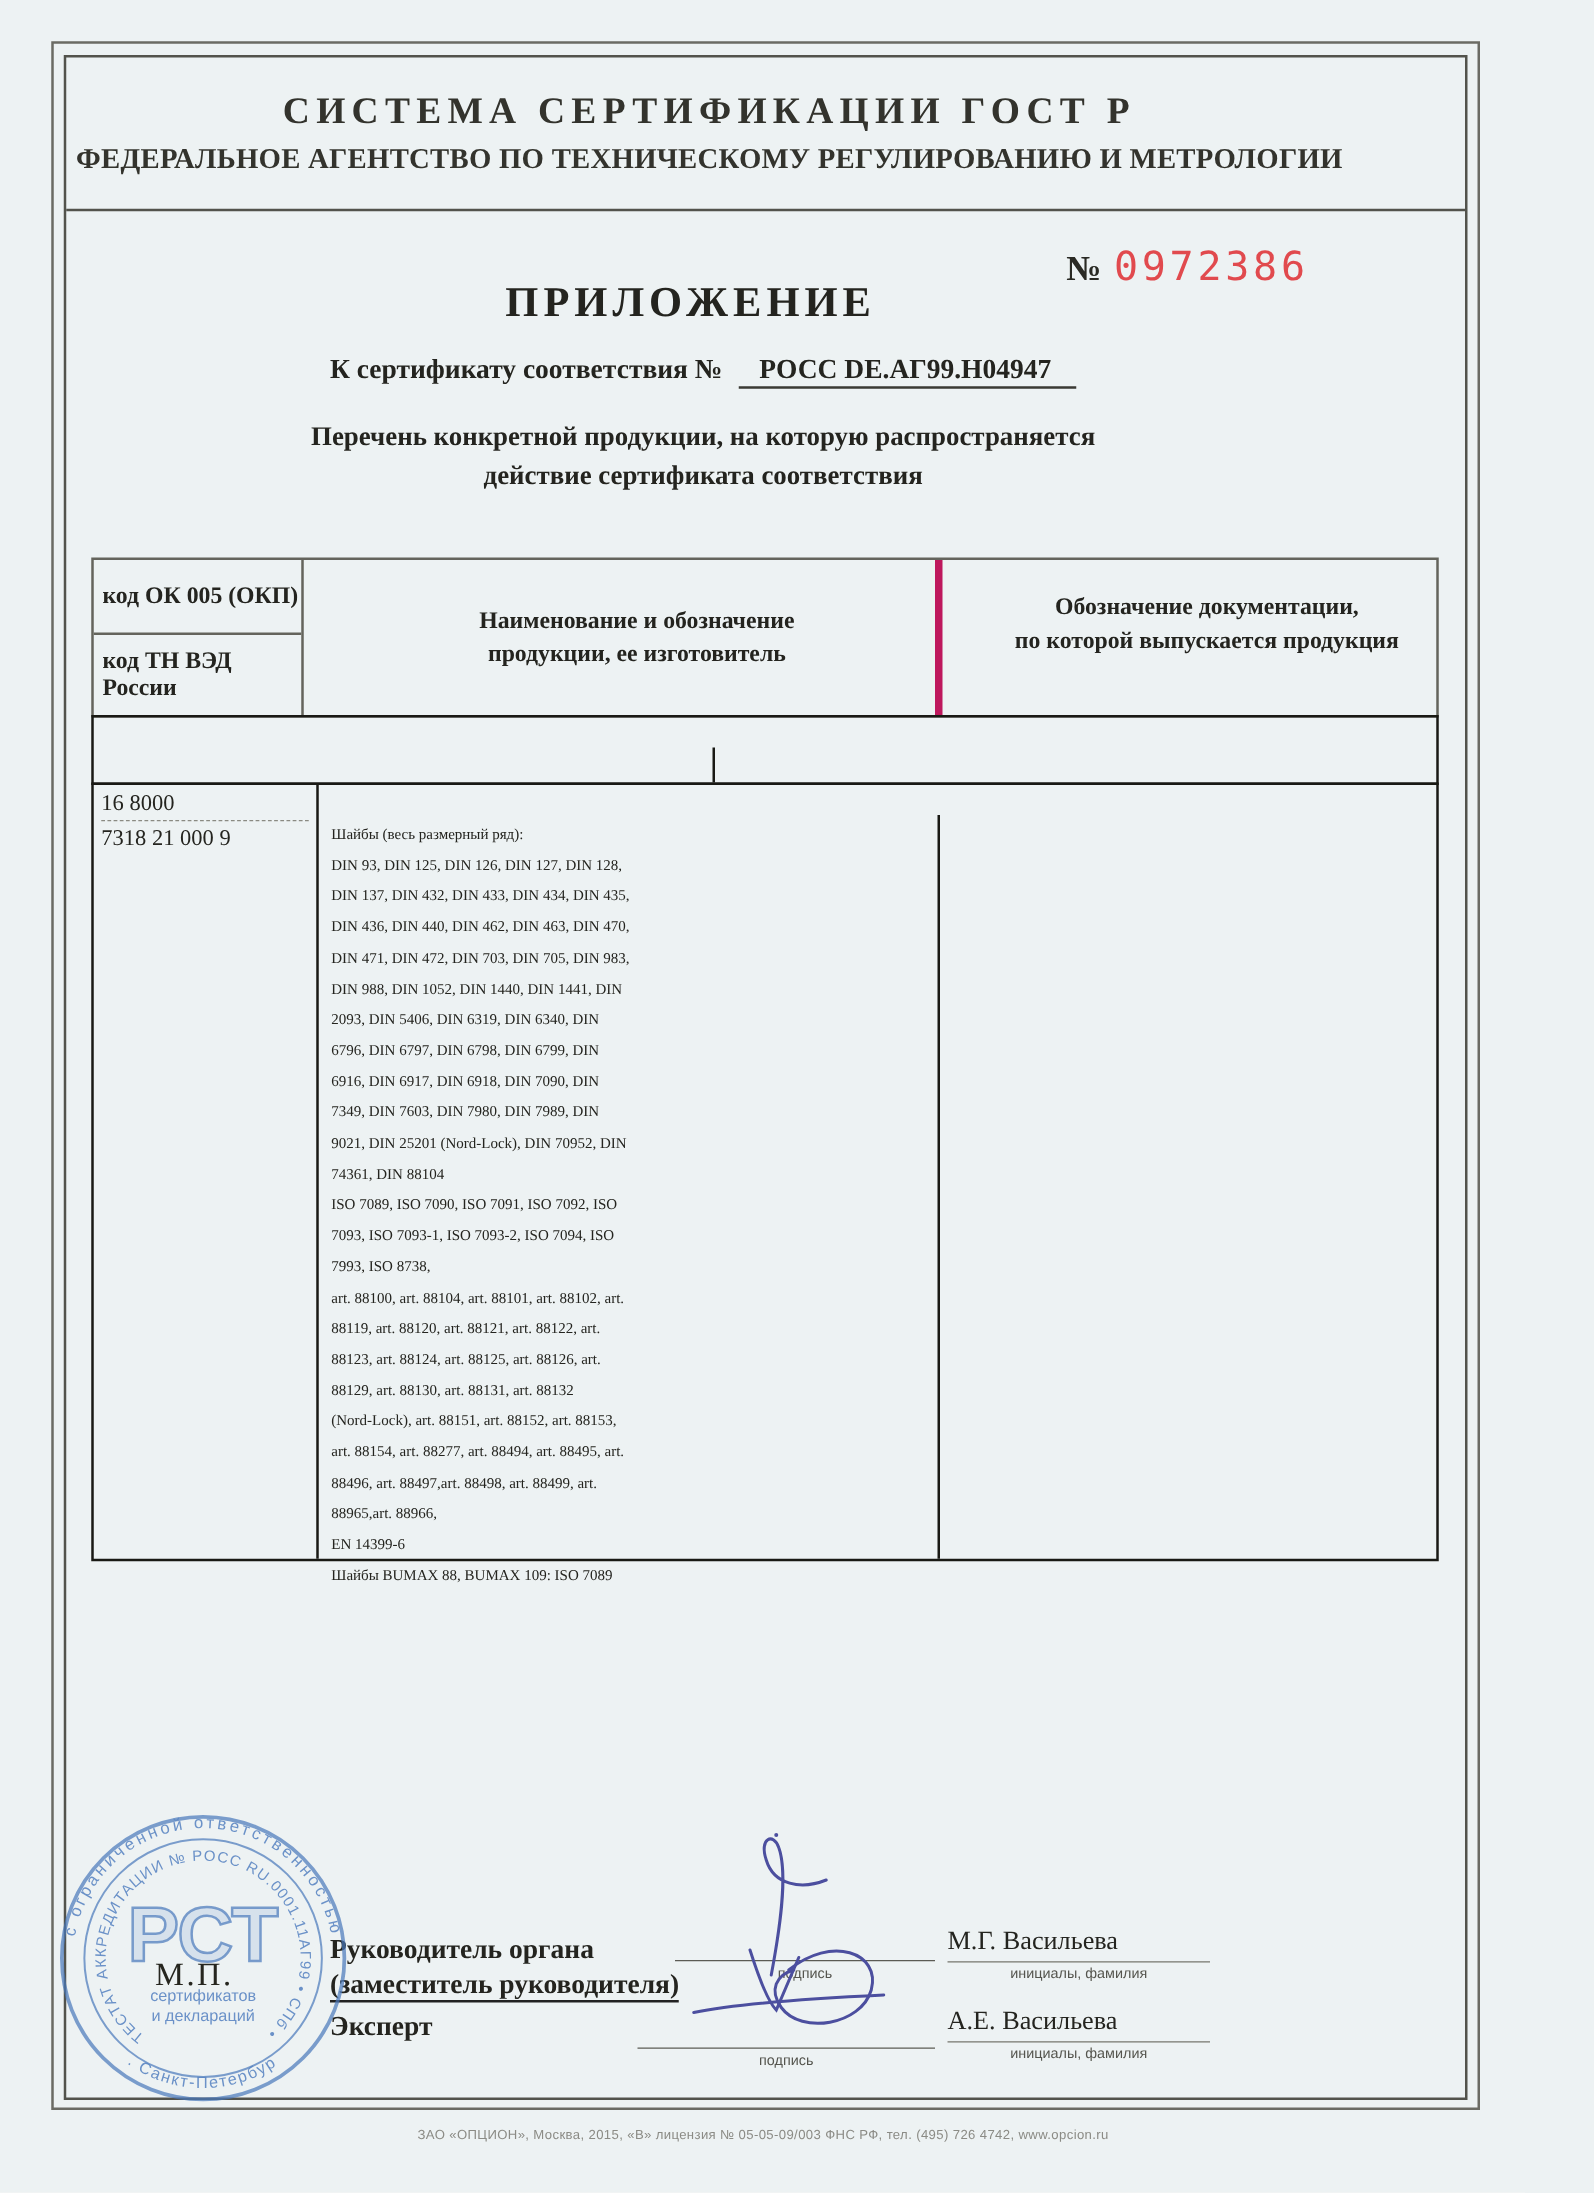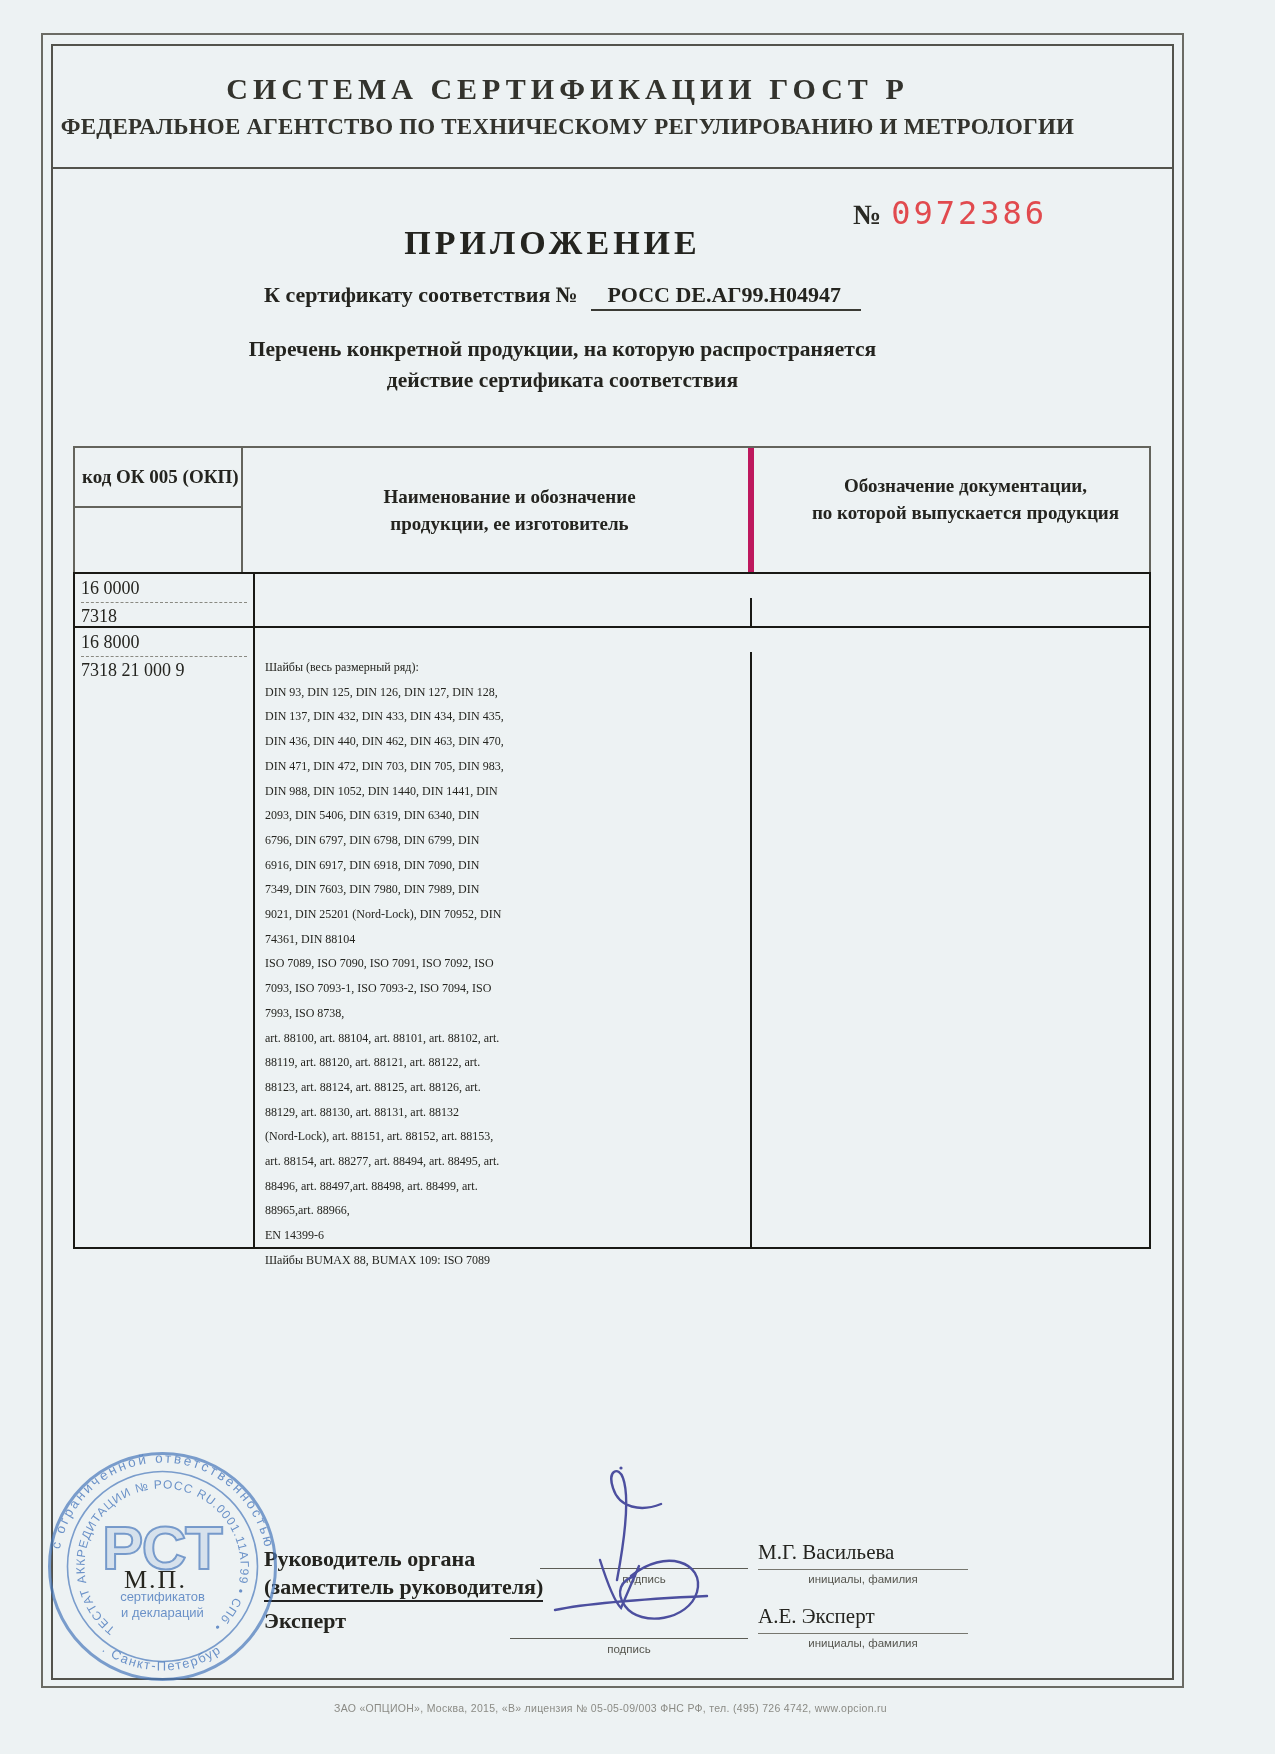--- a/index.html
+++ b/index.html
@@ -92,33 +92,29 @@
 
       <div class="subtitle">
         <div>Перечень конкретной продукции,  на которую распространяется</div>
         <div>действие сертификата соответствия</div>
       </div>
 
       <div class="tbl">
         <div class="thead">
           <div class="c1">
             <div class="half1">код ОК 005 (ОКП)</div>
+            <div class="half2">код ТН ВЭД России</div>
           </div>
           <div class="c2">Наименование и обозначение
 продукции, ее изготовитель</div>
           <div class="c3">Обозначение документации,
 по которой выпускается продукция</div>
         </div>
 
         <div class="trow row1">
-          <div class="c1">
-            <div>16 0000</div>
-            <div class="dash"></div>
-            <div>7318</div>
-          </div>
           <div class="c2"></div>
           <div class="c3"></div>
         </div>
 
         <div class="trow row2">
           <div class="c1">
             <div>16 8000</div>
             <div class="dash"></div>
             <div>7318 21 000 9</div>
           </div>
@@ -160,21 +156,21 @@
   </div>
   <div class="sig-line" style="left:540px;top:1528px;width:208px;height:40px;"></div>
   <div class="small-cap" style="left:540px;top:1573px;width:208px;">подпись</div>
   <div class="name" style="left:758px;top:1540px;width:210px;">М.Г. Васильева</div>
   <div class="name-line" style="left:758px;top:1540px;width:210px;height:29px;"></div>
   <div class="small-cap" style="left:758px;top:1573px;width:210px;">инициалы, фамилия</div>
 
   <div class="lbl-bold" style="left:264px;top:1608px;">Эксперт</div>
   <div class="sig-line" style="left:510px;top:1598px;width:238px;height:40px;"></div>
   <div class="small-cap" style="left:510px;top:1643px;width:238px;">подпись</div>
-  <div class="name" style="left:758px;top:1604px;width:210px;">А.Е. Эксперт</div>
+  <div class="name" style="left:758px;top:1604px;width:210px;">А.Е. Васильева</div>
   <div class="name-line" style="left:758px;top:1604px;width:210px;height:29px;"></div>
   <div class="small-cap" style="left:758px;top:1637px;width:210px;">инициалы, фамилия</div>
 
   <svg class="sig-svg" style="left:565px;top:1462px;z-index:6;" width="130" height="120" viewBox="0 0 130 120">
     <g stroke="#4c4f9f" stroke-width="2.4" fill="none" stroke-linecap="round">
       <circle cx="56" cy="6" r="1.6" fill="#4c4f9f" stroke="none"></circle>
       <path d="M52 118 C58 86 66 38 58 16 C54 4 42 8 48 26 C54 46 76 50 96 42"></path>
     </g>
   </svg>
   <svg class="sig-svg" style="left:545px;top:1548px;z-index:6;" width="175" height="100" viewBox="0 0 175 100">

